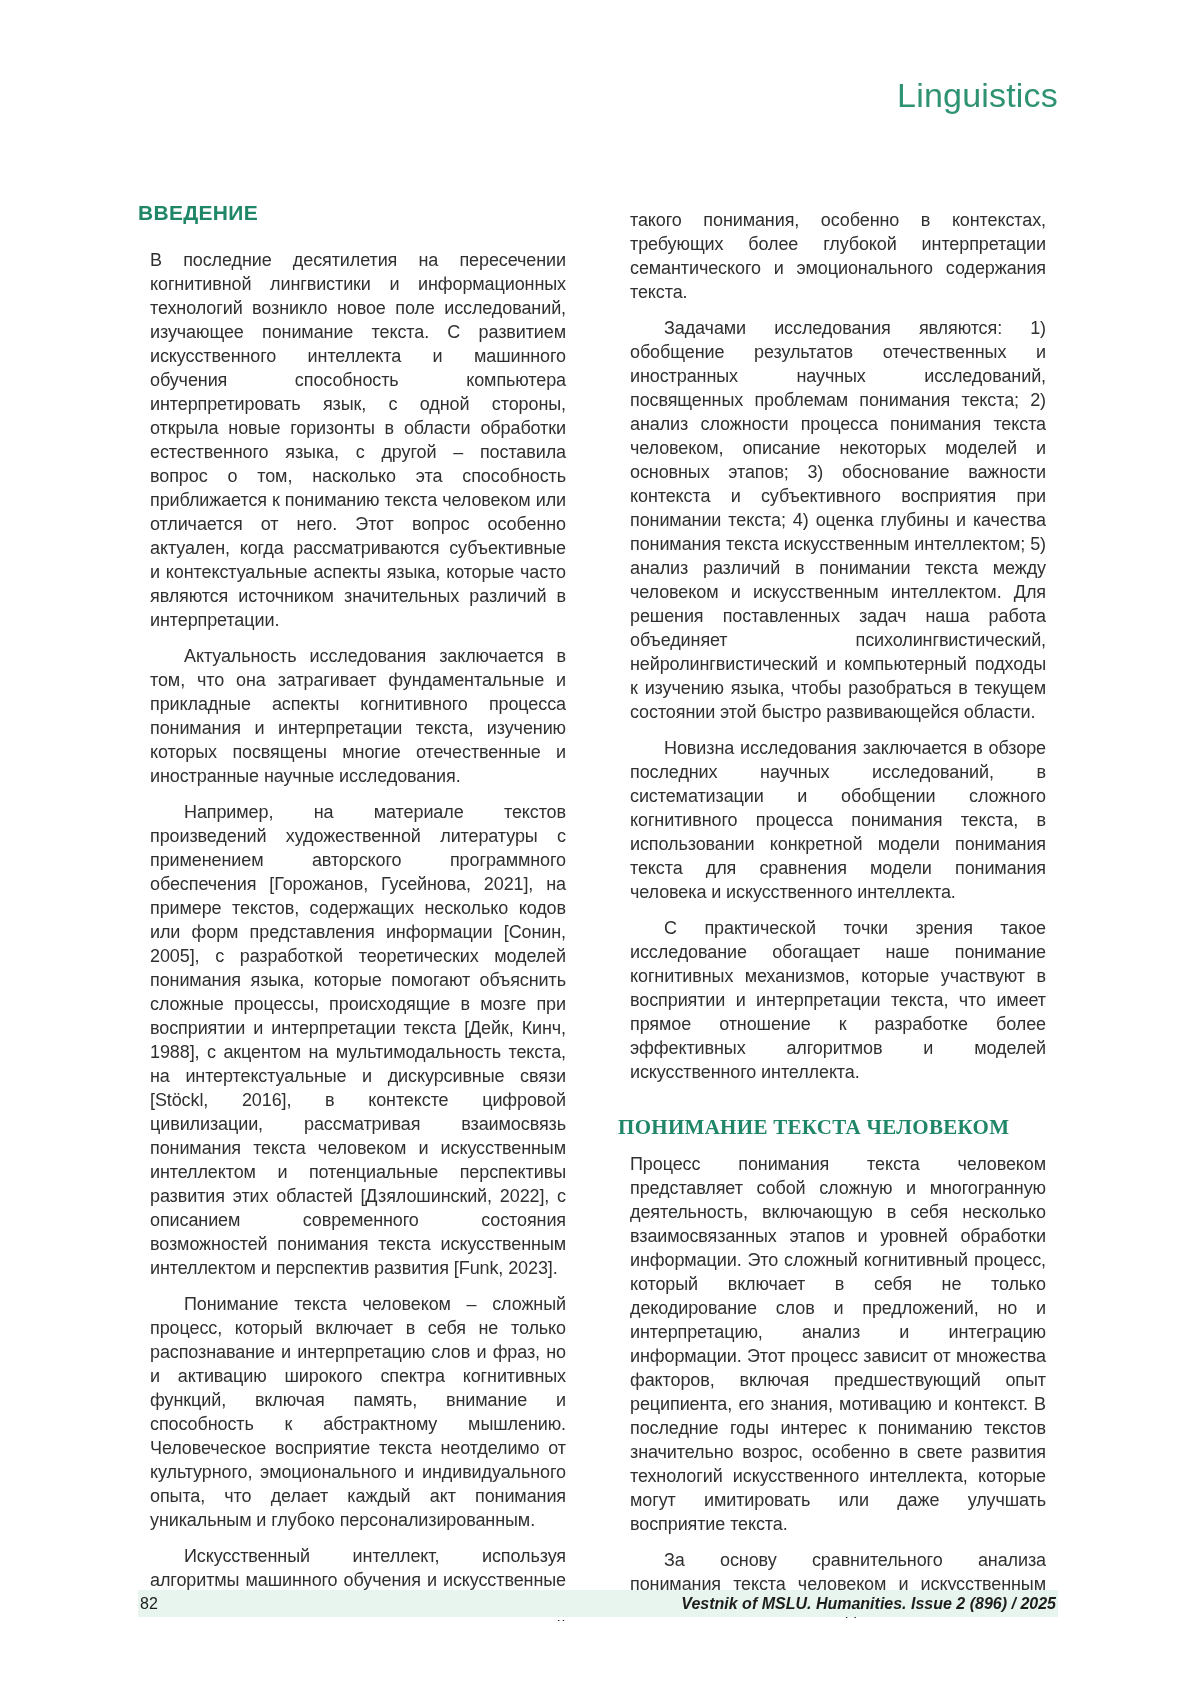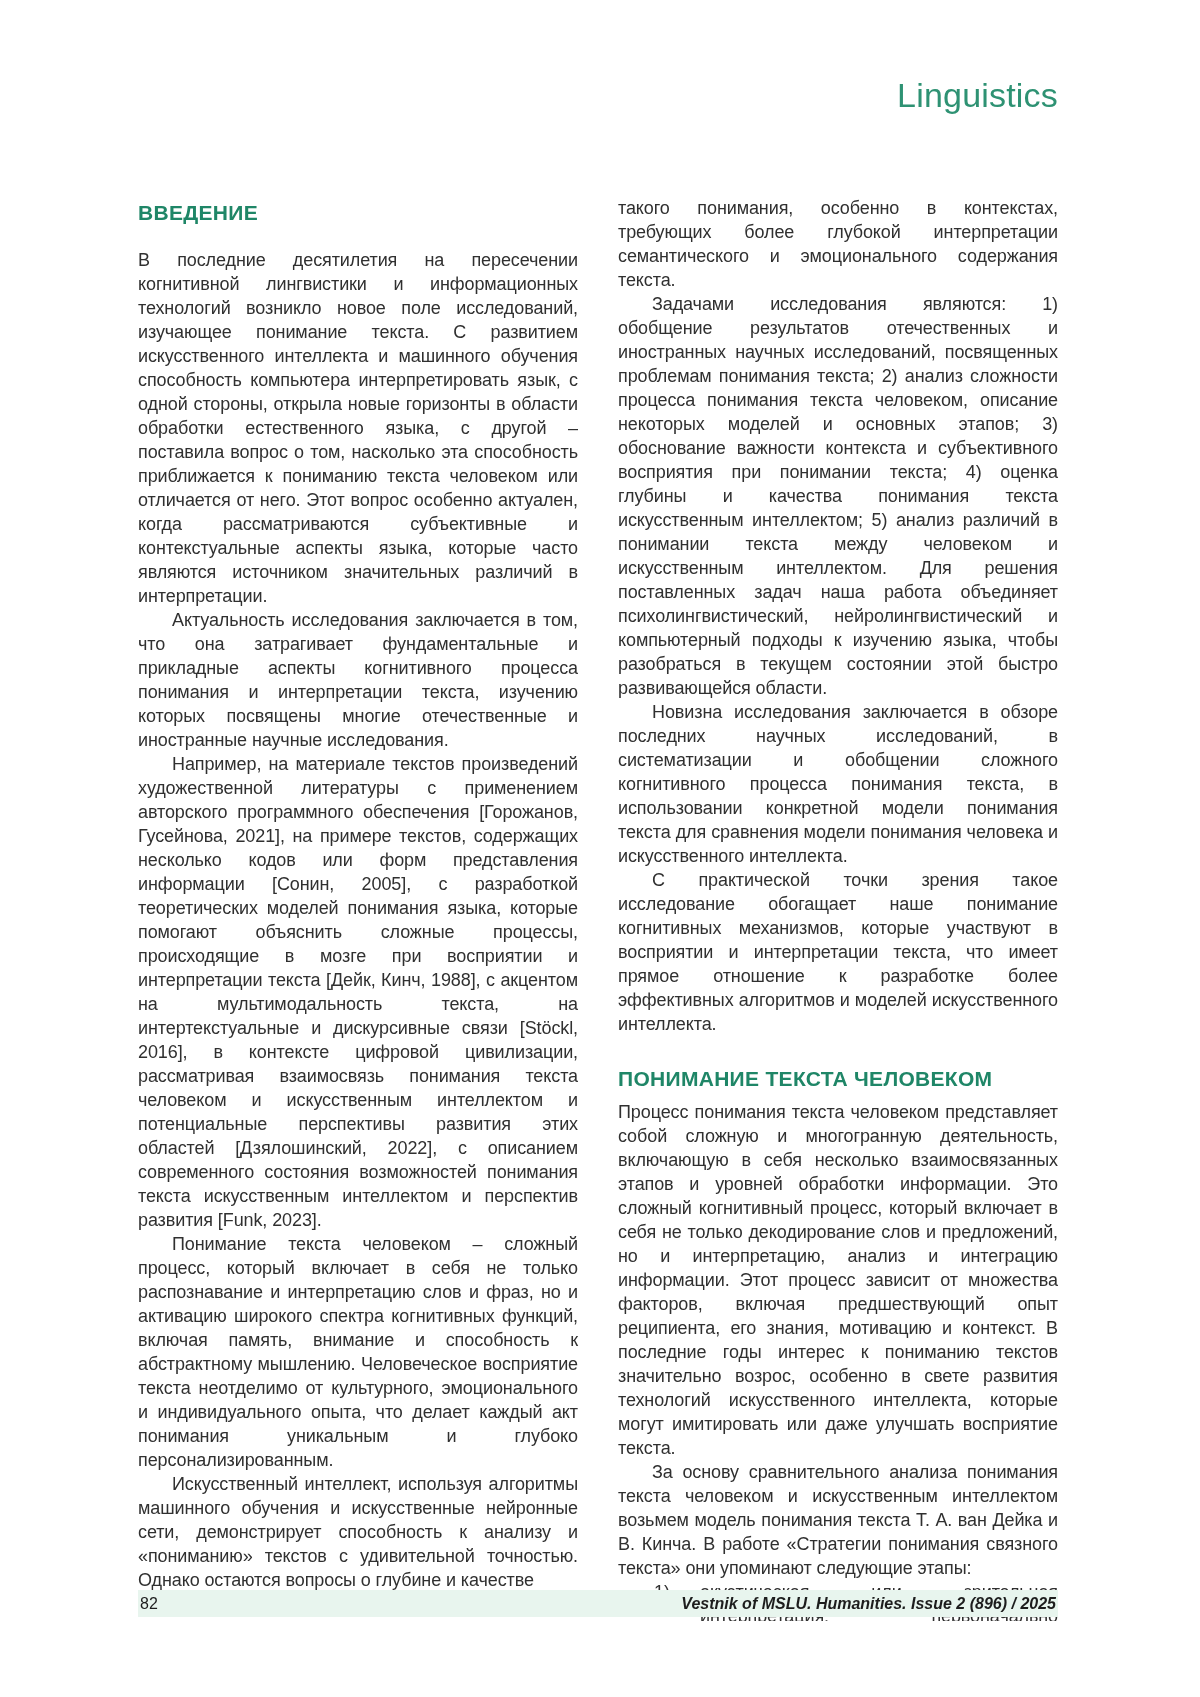--- a/index.html
+++ b/index.html
@@ -46,23 +46,24 @@
     font-size: 21px;
     font-weight: 700;
     letter-spacing: 0.3px;
     line-height: 26px;
     text-align: left;
     margin: 4px 0 22px 0;
     hyphens: none;
   }
   .section-heading.mid {
     margin: 30px 0 8px 0;
+    font-family: Liberation Serif, serif;
   }
   p.para {
-    margin: 0;
+    margin: 12px;
     text-indent: 34px;
   }
   p.para.no-indent {
     text-indent: 0;
   }
   .list-row {
     display: flex;
     margin-left: 36px;
   }
   .list-marker {

